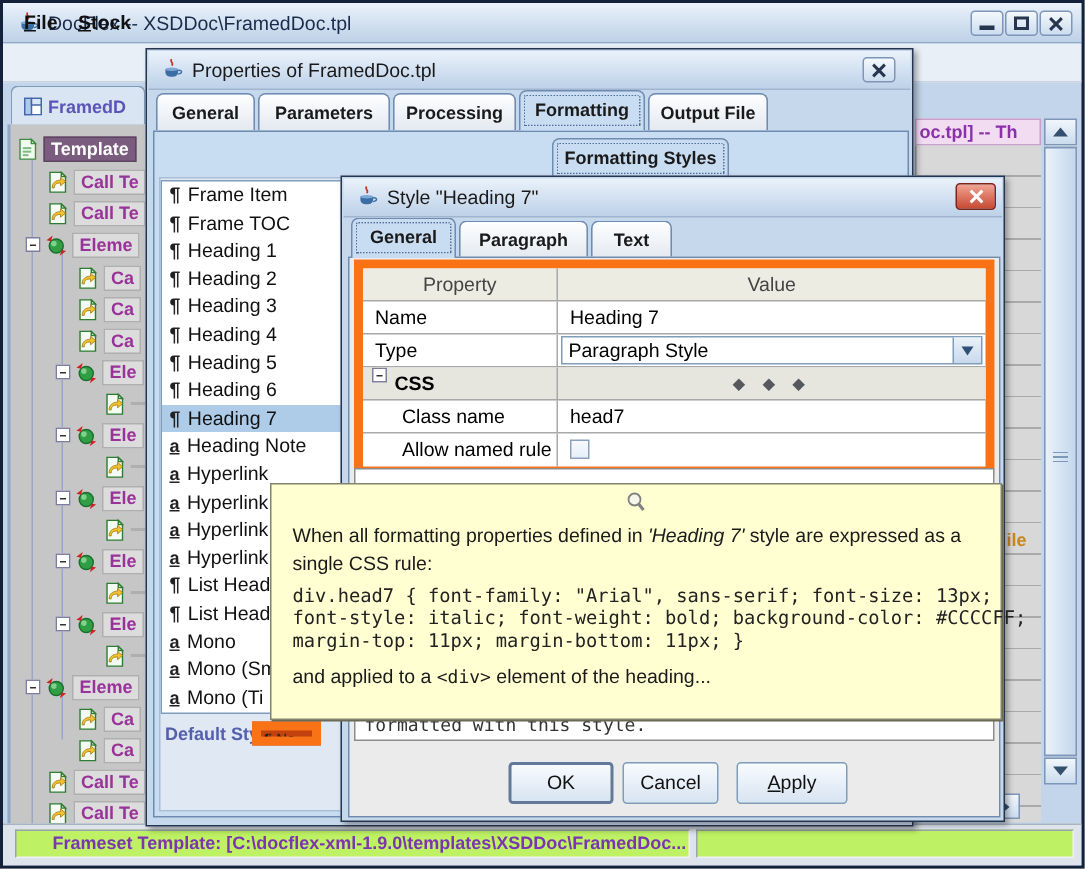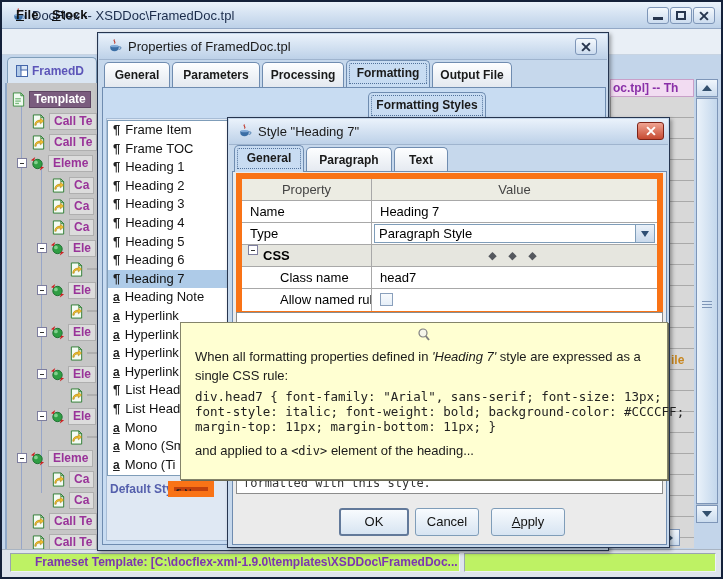--- a/index.html
+++ b/index.html
@@ -76,21 +76,21 @@
   .prow{display:flex;height:22px;border-bottom:1px solid #A8A8A8}
   .prow:last-child{border-bottom:none}
   .pc{border-right:1px solid #A8A8A8;font-size:13px;line-height:21px;padding-left:8px;white-space:nowrap;overflow:hidden}
   .pcl{width:130px}
   .pcv{flex:1;border-right:none}
   .phead{background:#ECECE3;color:#444;text-align:center;padding-left:0}
   .pgroup{background:#E6E6DF}
   .pgroup .pc{background:#E6E6DF}
   .bold{font-weight:bold}
   .diamonds{font-family:"DejaVu Sans",sans-serif;color:#55585E;text-align:center;padding-left:0;font-size:11px;letter-spacing:4px;line-height:22px}
-  .indent{padding-left:38px}
+  .indent{padding-left:26px}
   .combo{display:flex;margin:1px 2px;height:19px;border:1px solid #7F9DB9;background:#FFF;flex:1}
   .combo-val{flex:1;font-size:13px;line-height:17px;padding-left:4px;white-space:nowrap;overflow:hidden}
   .combo-btn{width:19px;background:linear-gradient(#EAF1F9,#C9D9EC);border-left:1px solid #7F9DB9;display:flex;align-items:center;justify-content:center}
   .combo-btn::after{content:"";width:0;height:0;border:4px solid transparent;border-top:6px solid #2F4F75;margin-top:5px}
   .checkbox{display:inline-block;width:13px;height:13px;margin-top:4px;border:1px solid #8AA0BC;background:linear-gradient(#F7FAFD,#E6EFF8)}
 
   .descpanel{background:#FFF;border:1px solid #8C8C8C;z-index:4}
   .descfrag{position:absolute;left:6px;bottom:3px;font-family:"DejaVu Sans Mono",monospace;font-size:12px;color:#333;white-space:nowrap}
 
   .btn{position:absolute;height:28px;border:1px solid #7F9DB9;border-radius:3px;background:linear-gradient(#F8FBFE,#D7E4F2);font-size:13px;color:#111;text-align:center;line-height:26px;z-index:4;cursor:default}

